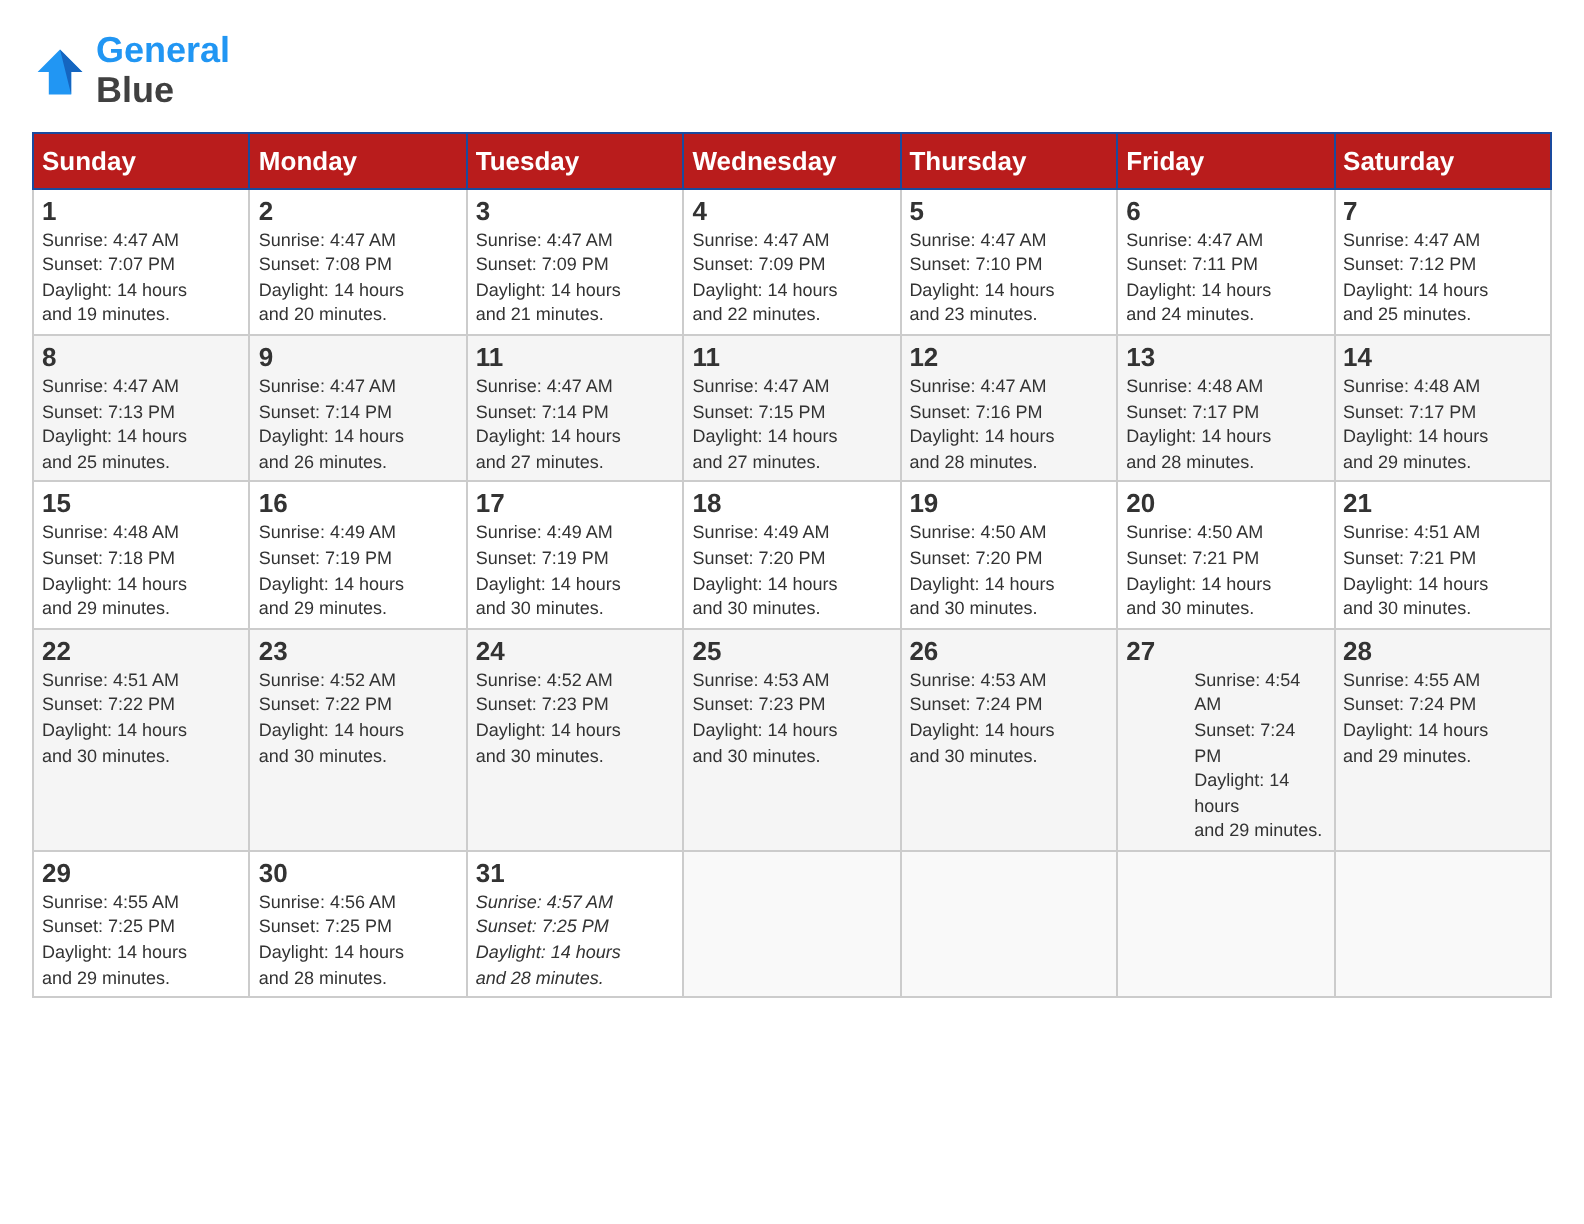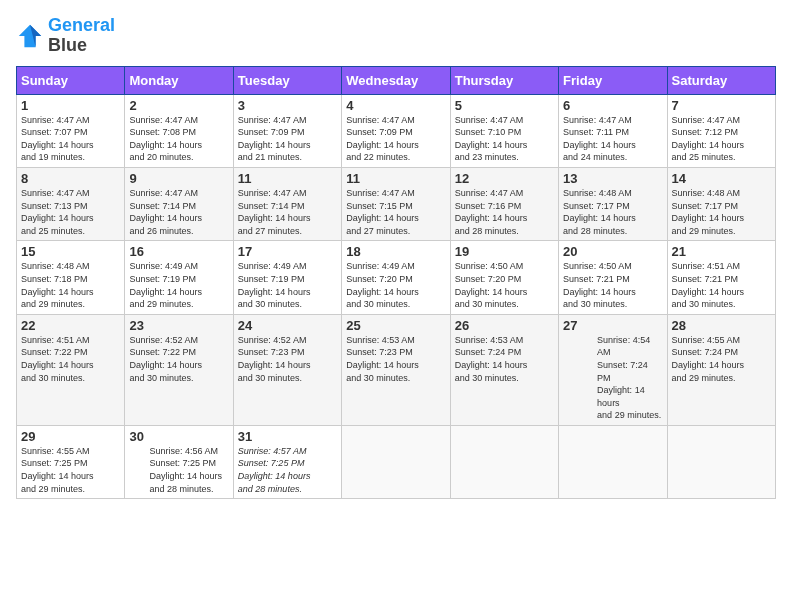--- a/index.html
+++ b/index.html
@@ -44,21 +44,21 @@
     }
     .location {
       font-size: 14px;
       color: #555;
     }
     table {
       width: 100%;
       border-collapse: collapse;
     }
     thead tr th {
-      background-color: #8b5cf6;
+      background-color: #b91c1c;
       color: #fff;
       font-size: 13px;
       font-weight: bold;
       padding: 6px 4px;
       text-align: left;
       border: 1px solid #1a4a9e;
     }
     tbody tr td {
       border: 1px solid #ccc;
       vertical-align: top;
@@ -326,21 +326,21 @@
       <tr>
         <td>
           <span class="day-num">29</span>
           <div class="day-info" style="white-space: pre-line;">Sunrise: 4:55 AM
 Sunset: 7:25 PM
 Daylight: 14 hours
 and 29 minutes.</div>
         </td>
         <td>
           <span class="day-num">30</span>
-          <div class="day-info" style="white-space: pre-line; margin-left: 20px;">Sunrise: 4:56 AM
+          <div class="day-info" style="white-space: pre-line;">Sunrise: 4:56 AM
 Sunset: 7:25 PM
 Daylight: 14 hours
 and 28 minutes.</div>
         </td>
         <td>
           <span class="day-num">31</span>
           <div class="day-info" style="white-space: pre-line; font-style: italic;">Sunrise: 4:57 AM
 Sunset: 7:25 PM
 Daylight: 14 hours
 and 28 minutes.</div>

